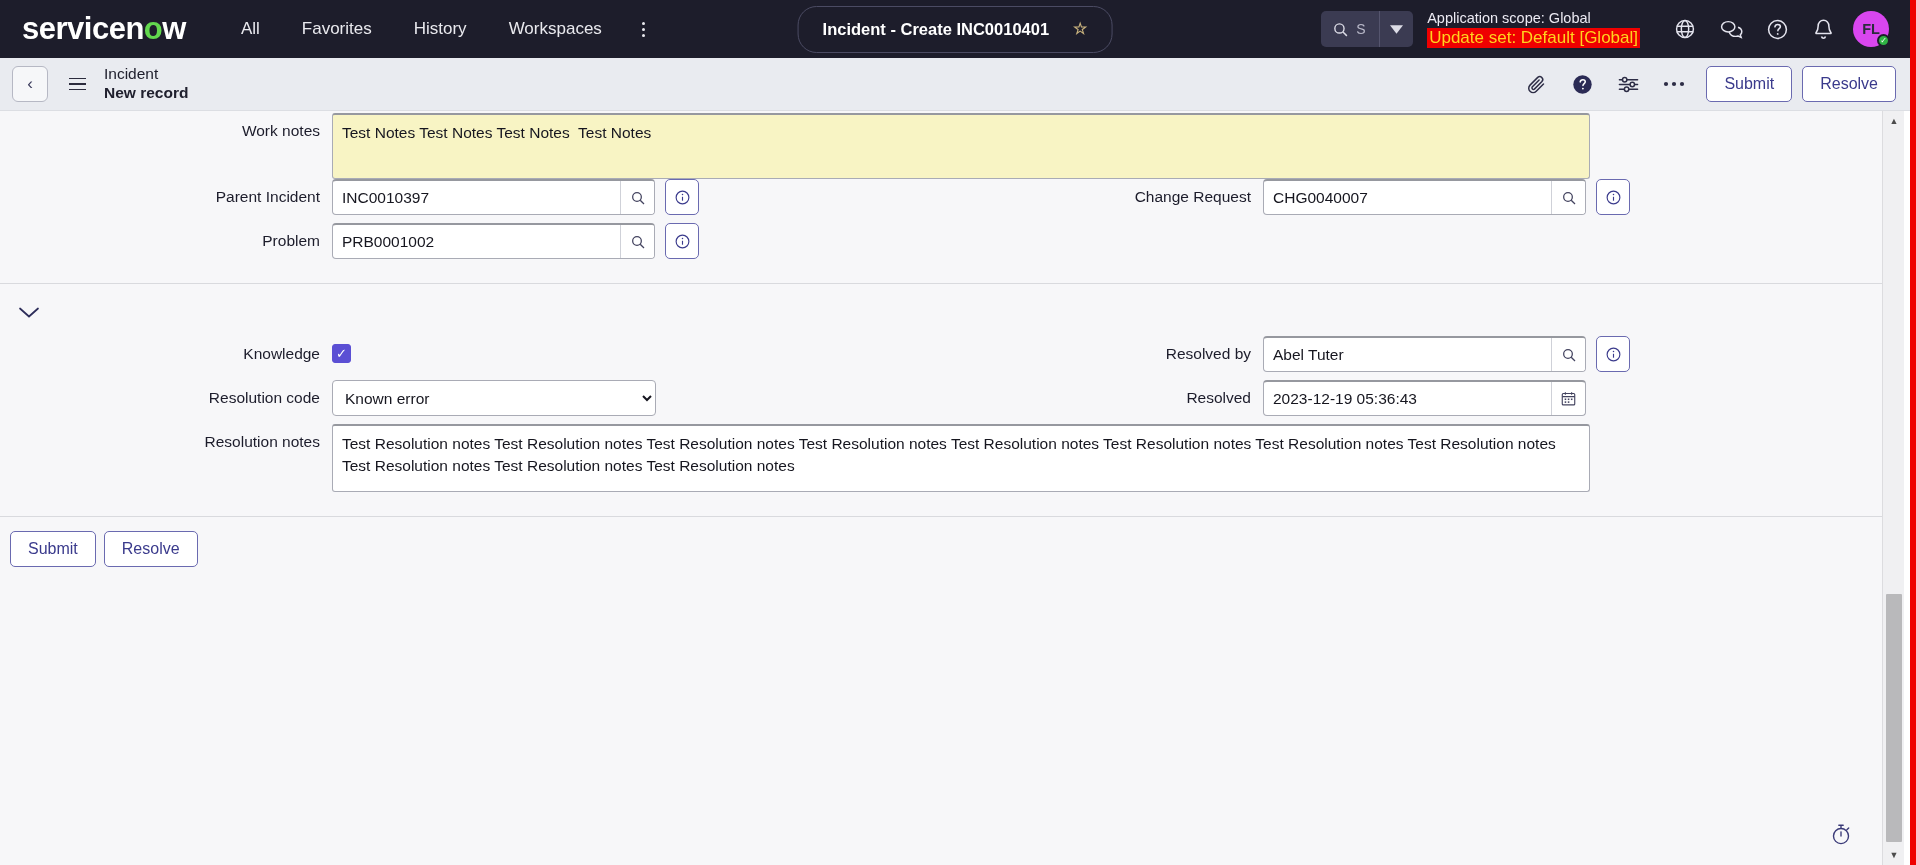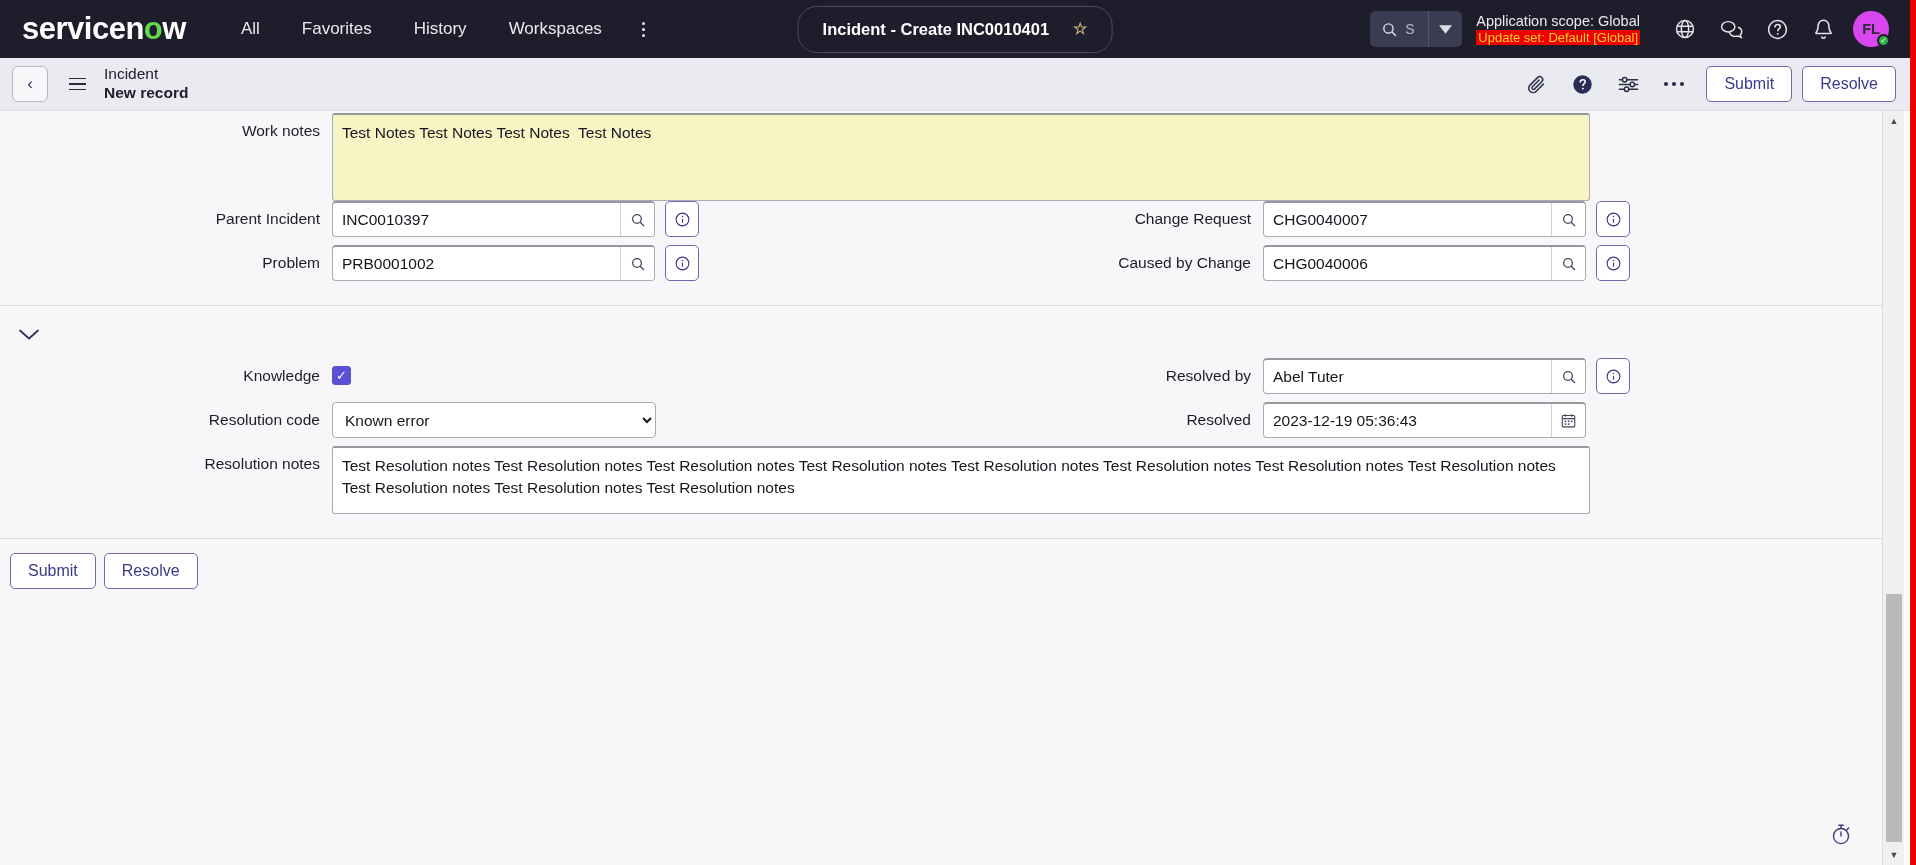--- a/index.html
+++ b/index.html
@@ -70,21 +70,21 @@
   }
   .searchbox .sb-caret {
     display: flex; align-items: center; justify-content: center;
     width: 34px; border-left: 1px solid #55556e;
   }
   .scope-block {
     display: flex; flex-direction: column; justify-content: center;
     line-height: 1.18; margin-right: 22px; white-space: nowrap;
   }
   .scope-app { font-size: 14.5px; color: #eceaf3; }
-  .scope-update { font-size: 13px; color: #ffd21e; background: #ef0000;
+  .scope-update { font-size: 17px; color: #ffd21e; background: #ef0000;
                   padding: 0 2px; font-weight: 400; }
   .tr-icon {
     width: 46px; height: 46px; display: flex; align-items: center;
     justify-content: center; cursor: pointer; color: #e4e4ee;
   }
   .avatar-wrap { position: relative; width: 50px; height: 46px;
                  display: flex; align-items: center; justify-content: center; cursor: pointer; }
   .avatar {
     width: 36px; height: 36px; border-radius: 50%; background: #d946ef;
     color: #2b2b3d; font-size: 14.5px; font-weight: 600;
@@ -187,21 +187,21 @@
           justify-content: center; cursor: pointer; color: #2d2d5a; }
 
   
   .ta {
     border: 1px solid #a9abb5; border-top: 2px solid #96989f; border-radius: 3px;
     font-size: 15.5px; color: #16161f; line-height: 1.42;
     padding: 7px 9px; resize: none; outline: none;
     font-family: inherit; width: 100%; display: block;
     background: #fff; overflow: hidden;
   }
-  .ta-yellow { background: #f8f4c4; height: 88px; }
+  .ta-yellow { background: #f8f4c4; height: 66px; }
   .ta-white  { background: #fff; height: 68px; }
 
   
   .cb {
     width: 19px; height: 19px; margin-top: 8px;
     border-radius: 3px; background: #5b4fd4; border: 1px solid #5b4fd4;
     display: flex; align-items: center; justify-content: center;
     cursor: pointer; color: #fff; font-size: 13px; line-height: 1;
   }
   
@@ -469,41 +469,20 @@
               <div class="info-btn">
                 <svg width="17" height="17" viewBox="0 0 24 24" fill="none" stroke="#3a3a8c" stroke-width="1.6">
                   <circle cx="12" cy="12" r="9"></circle>
                     <line x1="12" y1="11" x2="12" y2="16.5"></line>
                   <circle cx="12" cy="7.6" r="1.05" fill="#3a3a8c" stroke="none"></circle>
                 </svg>
               </div>
             </div>
           </div>
 
-          <div class="col">
-            <div class="lbl lbl-r">Caused by Change</div>
-            <div class="field-wrap">
-              <div class="ref">
-                <input value="CHG0040006" style="">
-                <div class="mag">
-                  <svg width="16" height="16" viewBox="0 0 24 24" fill="none" stroke="#43435f" stroke-width="1.9">
-                    <circle cx="10.5" cy="10.5" r="6.5"></circle>
-                      <line x1="15.3" y1="15.3" x2="21" y2="21"></line>
-                  </svg>
-                </div>
-              </div>
-              <div class="info-btn">
-                <svg width="17" height="17" viewBox="0 0 24 24" fill="none" stroke="#3a3a8c" stroke-width="1.6">
-                  <circle cx="12" cy="12" r="9"></circle>
-                    <line x1="12" y1="11" x2="12" y2="16.5"></line>
-                  <circle cx="12" cy="7.6" r="1.05" fill="#3a3a8c" stroke="none"></circle>
-                </svg>
-              </div>
-            </div>
-          </div>
         </div>
       </div>
 
       <div class="section" style="margin-top:24px;">
         <div class="chev">
           <svg width="22" height="13" viewBox="0 0 22 13" fill="none" stroke="#2d2d5a" stroke-width="1.7" stroke-linecap="round">
             <polyline points="2,2.5 11,10.5 20,2.5"></polyline>
           </svg>
         </div>
       </div>

